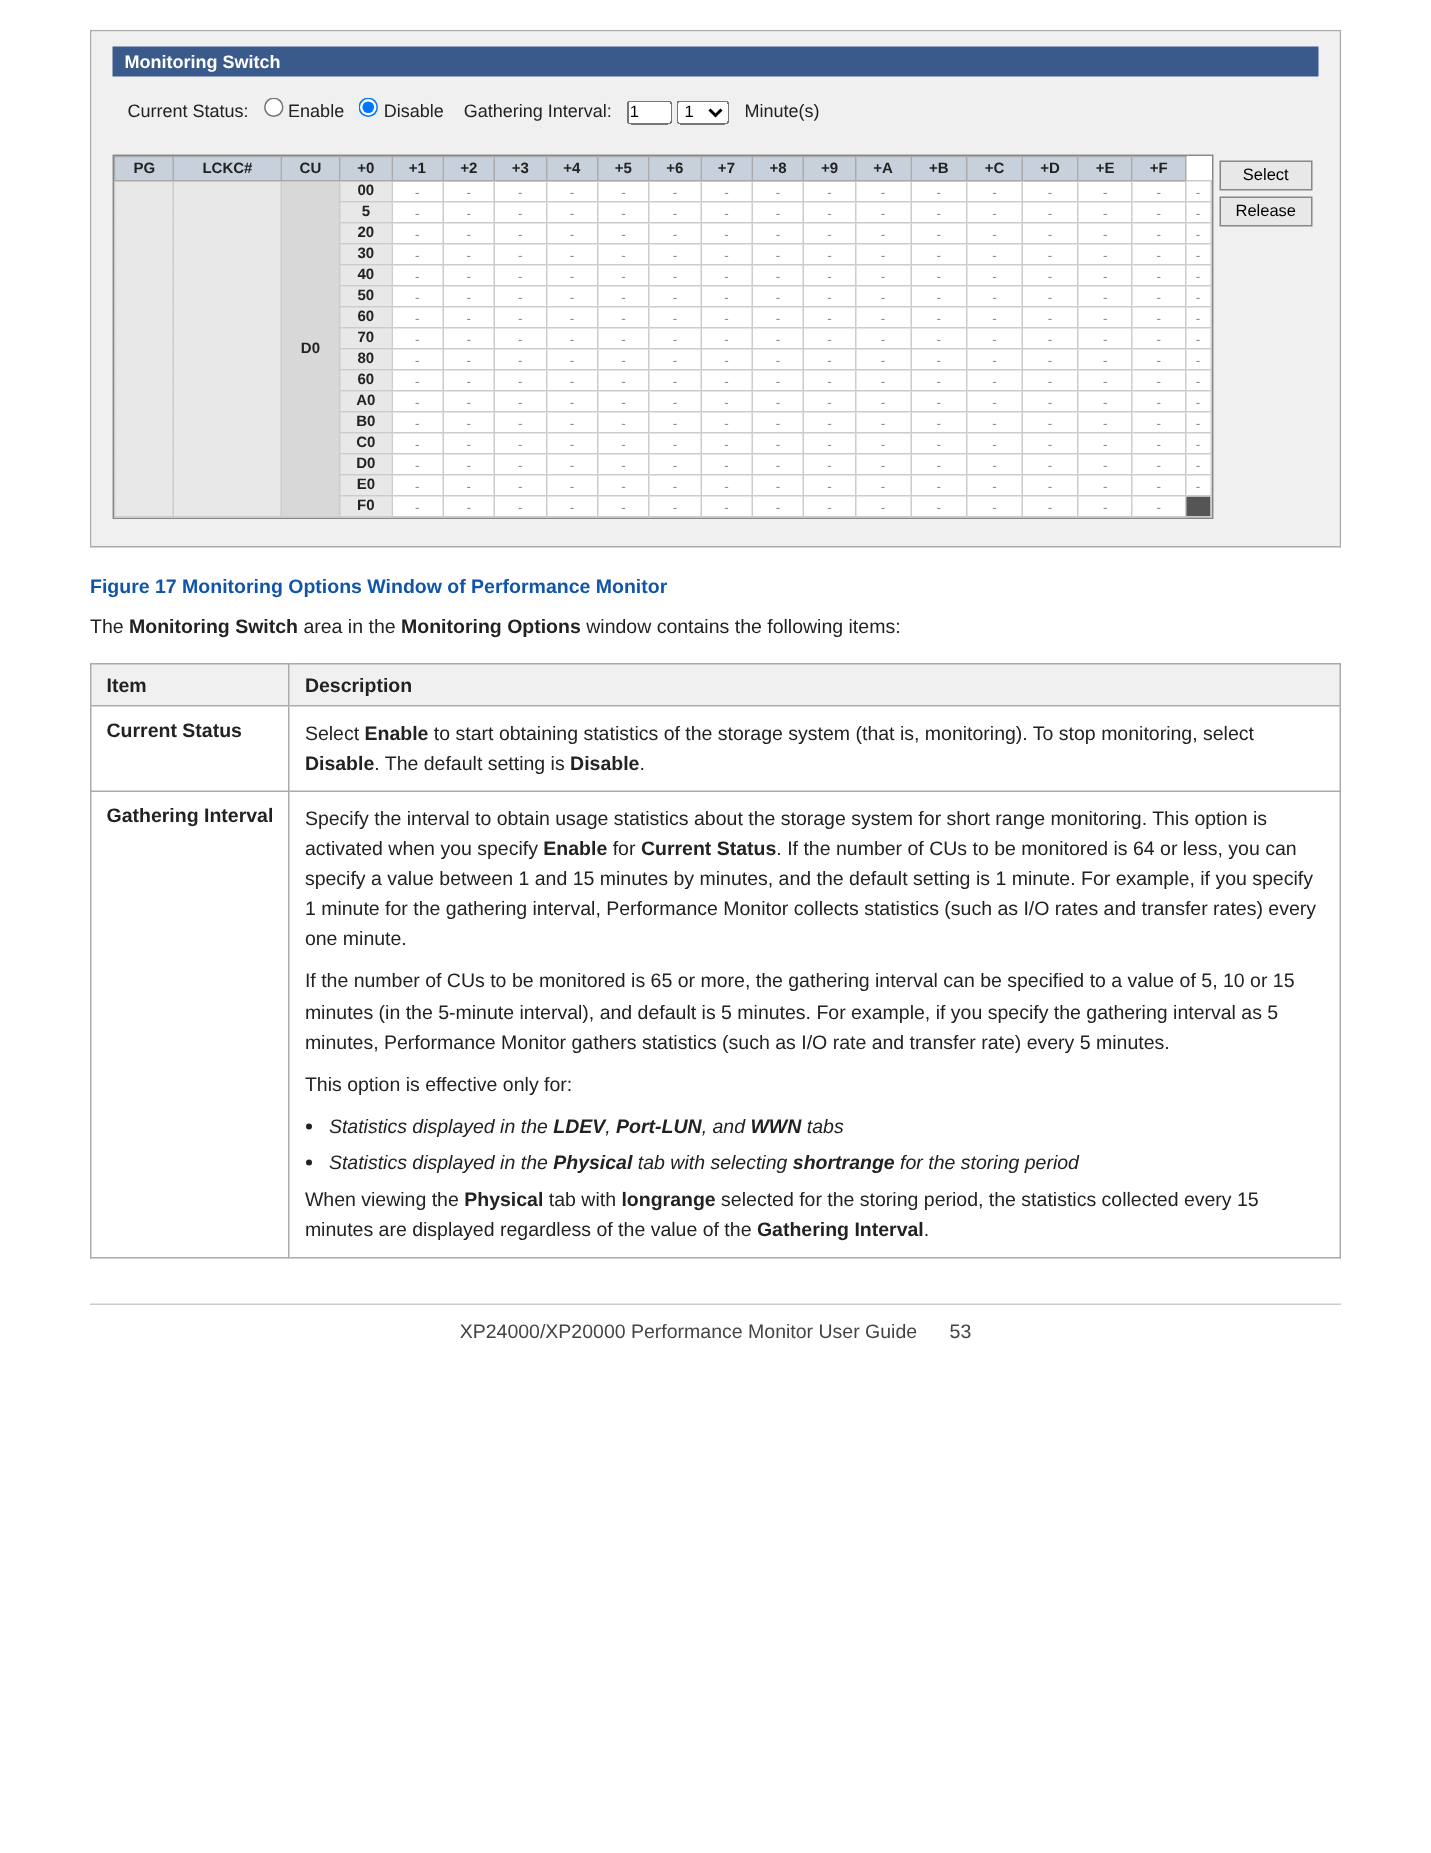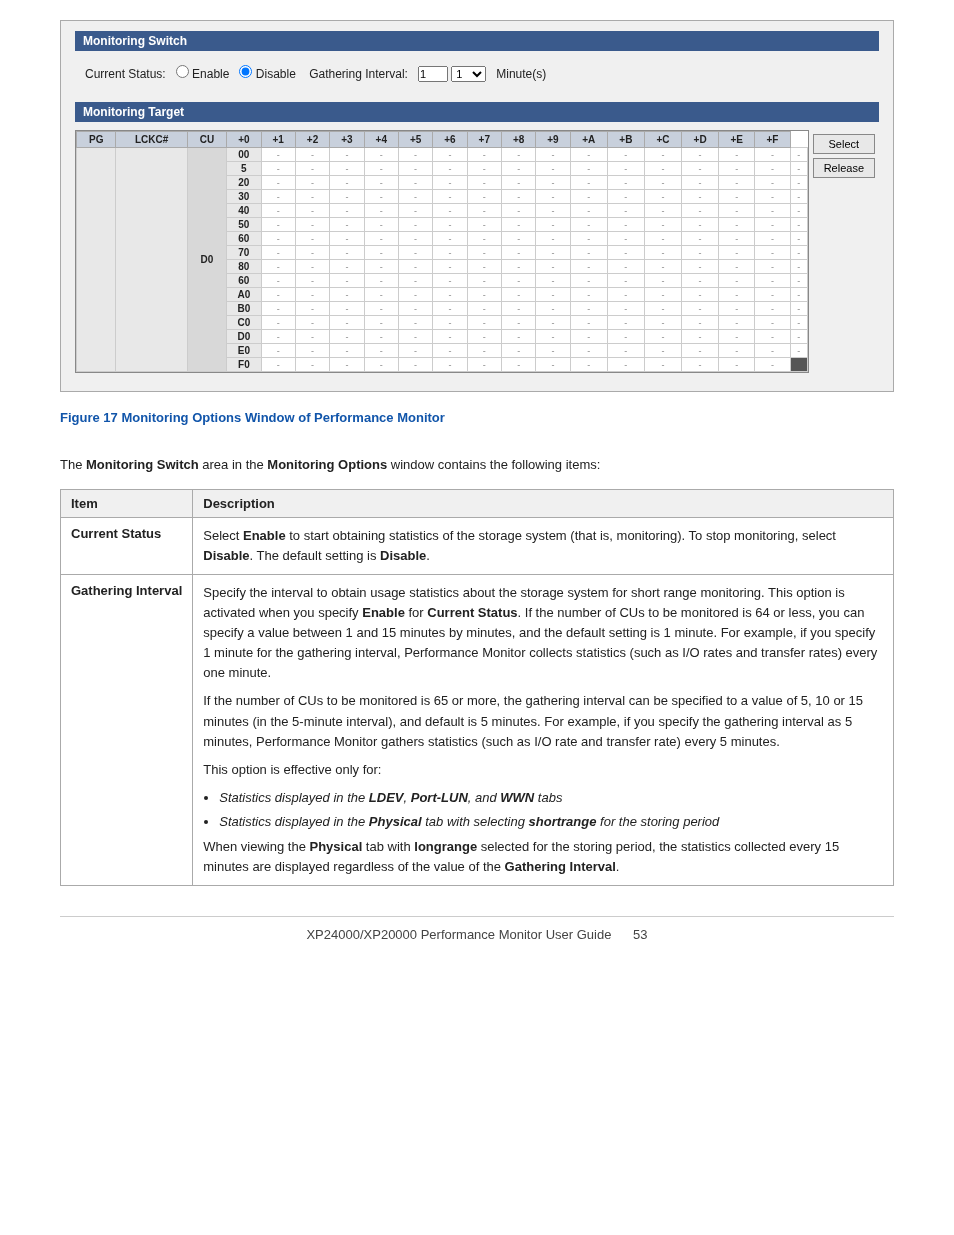--- a/index.html
+++ b/index.html
@@ -138,21 +138,21 @@
 
     .bottom-left-button {
       margin-right: auto;
     }
 
     
     .figure-caption {
       color: #1155aa;
       font-weight: bold;
       font-size: 13px;
-      margin: 10px 0 30px 0;
+      margin: 10px 0 10px 0;
     }
 
     
     .body-text {
       font-size: 13px;
       line-height: 1.5;
       margin-bottom: 14px;
     }
 
     .body-text b {
@@ -250,21 +250,20 @@
       &nbsp;
       <input type="text" value="1" style="width: 30px; font-size: 11px;">
       <select style="font-size:11px;">
         <option>1</option><option>5</option><option>10</option><option>15</option>
       </select>
       &nbsp;
       <span>Minute(s)</span>
     </div>
 
     <div class="monitoring-target-area">
-      <div class="section-header">Monitoring Target</div>
 
       <div class="table-with-buttons">
         <div class="target-table-wrapper">
           <table class="target-table">
             <thead>
               <tr>
                 <th>PG</th>
                 <th>LCKC#</th>
                 <th>CU</th>
                 <th>+0</th>

